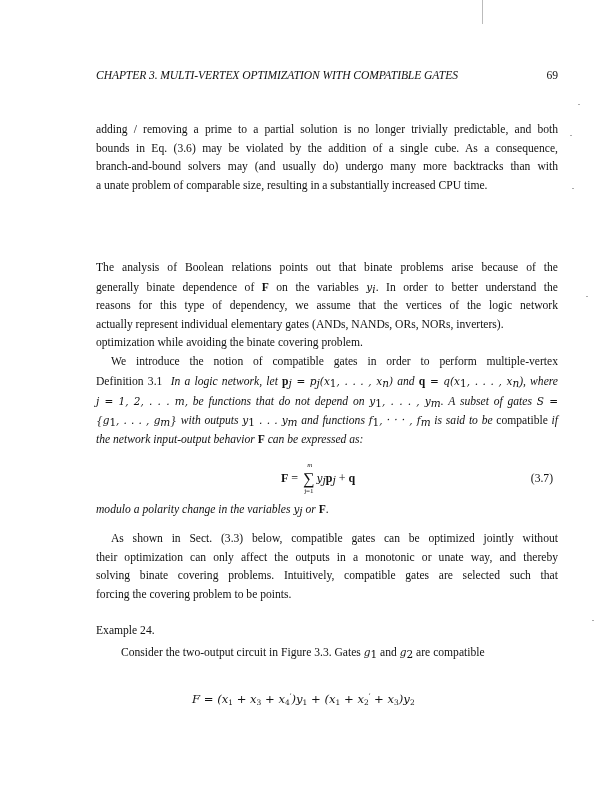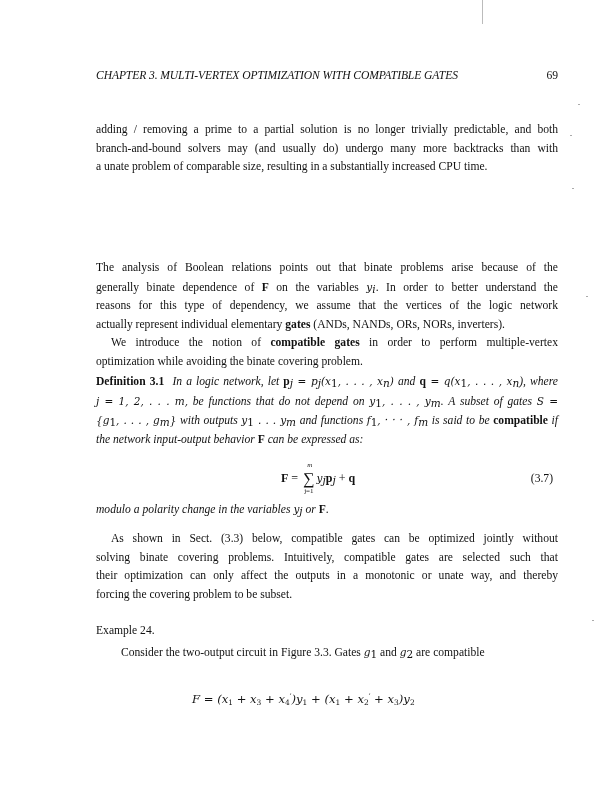--- a/index.html
+++ b/index.html
@@ -62,21 +62,21 @@
   .indent { text-indent: 0; padding-left: 15px; }
   .section-title {
     position: absolute;
     left: 96px;
     top: 224px;
     font-size: 17px;
     font-weight: bold;
     white-space: nowrap;
   }
   .section-title .num { margin-right: 16px; }
-  b, .bold { font-weight: bold; }
+  b, .bold { font-weight: normal; }
   i, .it { font-style: italic; }
   .math { font-style: italic; font-family: "DejaVu Serif", serif; font-size: 10.5px; }
   .mathrm { font-style: normal; font-family: "DejaVu Serif", serif; font-size: 10.5px; }
   .bf { font-weight: bold; font-style: normal; }
   sub { font-size: 7.5px; vertical-align: -2px; line-height: 0; }
   sup { font-size: 7.5px; vertical-align: 4px; line-height: 0; }
   .eq-block {
     position: absolute;
     left: 96px;
     width: 462px;
@@ -151,35 +151,36 @@
 
   <div class="edge-line"></div>
 
   <div class="running-head">
     <span>CHAPTER 3.  MULTI-VERTEX OPTIMIZATION WITH COMPATIBLE GATES</span>
     <span class="pnum">69</span>
   </div>
 
   <div class="para" style="top:121px;">
     <span class="ln">adding / removing a prime to a partial solution is no longer trivially predictable, and both</span>
+    <span class="ln">bounds in Eq. (3.6) may be violated by the addition of a single cube.  As a consequence,</span>
     <span class="ln">branch-and-bound solvers may (and usually do) undergo many more backtracks than with</span>
     <span class="ln last">a unate problem of comparable size, resulting in a substantially increased CPU time.</span>
   </div>
 
 
   <div class="para" style="top:259px;">
     <span class="ln">The analysis of Boolean relations points out that binate problems arise because of the</span>
     <span class="ln"><span>generally binate dependence of </span><span class="bf">F</span><span> on the variables </span><span class="math">y</span><sub class="math">i</sub><span>.  In order to better understand the</span></span>
     <span class="ln">reasons for this type of dependency, we assume that the vertices of the logic network</span>
     <span class="ln last"><span>actually represent individual elementary </span><b>gates</b><span> (ANDs, NANDs, ORs, NORs, inverters).</span></span>
   </div>
 
   <div class="para" style="top:334px;">
+    <span class="ln last">optimization while avoiding the binate covering problem.</span>
     <span class="ln indent"><span>We introduce the notion of </span><b>compatible gates</b><span> in order to perform multiple-vertex</span></span>
-    <span class="ln last">optimization while avoiding the binate covering problem.</span>
   </div>
 
   <div class="para" style="top:372px;">
     <span class="ln"><b>Definition 3.1</b>&nbsp;&nbsp;<i>In a logic network, let </i><span class="bf">p</span><sub class="math">j</sub><span class="math"> = p</span><sub class="math">j</sub><span class="math">(x</span><sub class="mathrm">1</sub><span class="math">, . . . , x</span><sub class="math">n</sub><span class="math">)</span><i> and </i><span class="bf">q</span><span class="math"> = q(x</span><sub class="mathrm">1</sub><span class="math">, . . . , x</span><sub class="math">n</sub><i>), where</i></span>
     <span class="ln"><span class="math">j = 1, 2, . . . m,</span><i> be functions that do not depend on </i><span class="math">y</span><sub class="mathrm">1</sub><span class="math">, . . . , y</span><sub class="math">m</sub><i>.  A subset of gates </i><span class="math">S =</span></span>
     <span class="ln"><span class="math">{g</span><sub class="mathrm">1</sub><span class="math">, . . . , g</span><sub class="math">m</sub><span class="math">}</span><i> with outputs </i><span class="math">y</span><sub class="mathrm">1</sub><span class="math"> . . . y</span><sub class="math">m</sub><i> and functions </i><span class="math">f</span><sub class="mathrm">1</sub><span class="math">, · · · , f</span><sub class="math">m</sub><i> is said to be </i><b>compatible</b><i> if</i></span>
     <span class="ln last"><i>the network input-output behavior </i><span class="bf">F</span><i> can be expressed as:</i></span>
   </div>
 
   <div class="eq-block" style="top:460px;">
@@ -188,23 +189,23 @@
     </div>
     <div class="eq-num">(3.7)</div>
   </div>
 
   <div class="para" style="top:500px;">
     <span class="ln last"><i>modulo a polarity change in the variables </i><span class="math">y</span><sub class="math">j</sub><i> or </i><span class="bf">F</span><span>.</span></span>
   </div>
 
   <div class="para" style="top:530px;">
     <span class="ln indent">As shown in Sect.  (3.3) below, compatible gates can be optimized jointly without</span>
+    <span class="ln">their optimization can only affect the outputs in a monotonic or unate way, and thereby</span>
     <span class="ln">solving binate covering problems.  Intuitively, compatible gates are selected such that</span>
-    <span class="ln">their optimization can only affect the outputs in a monotonic or unate way, and thereby</span>
-    <span class="ln last">forcing the covering problem to be subset.</span>
+    <span class="ln last">forcing the covering problem to be points.</span>
   </div>
 
   <div class="example-head">Example 24.</div>
 
   <div class="example-body" style="top:643px;">
     <div><span>Consider the two-output circuit in Figure 3.3.  Gates </span><span class="math">g</span><sub class="mathrm">1</sub><span> and </span><span class="math">g</span><sub class="mathrm">2</sub><span> are compatible</span></div>
   </div>
 
   <div class="eq-example">
     <span>F = (x</span><sub class="up">1</sub><span> + x</span><sub class="up">3</sub><span> + x</span><sub class="up">4</sub><sup class="up">′</sup><span>)y</span><sub class="up">1</sub><span> + (x</span><sub class="up">1</sub><span> + x</span><sub class="up">2</sub><sup class="up">′</sup><span> + x</span><sub class="up">3</sub><span>)y</span><sub class="up">2</sub>

